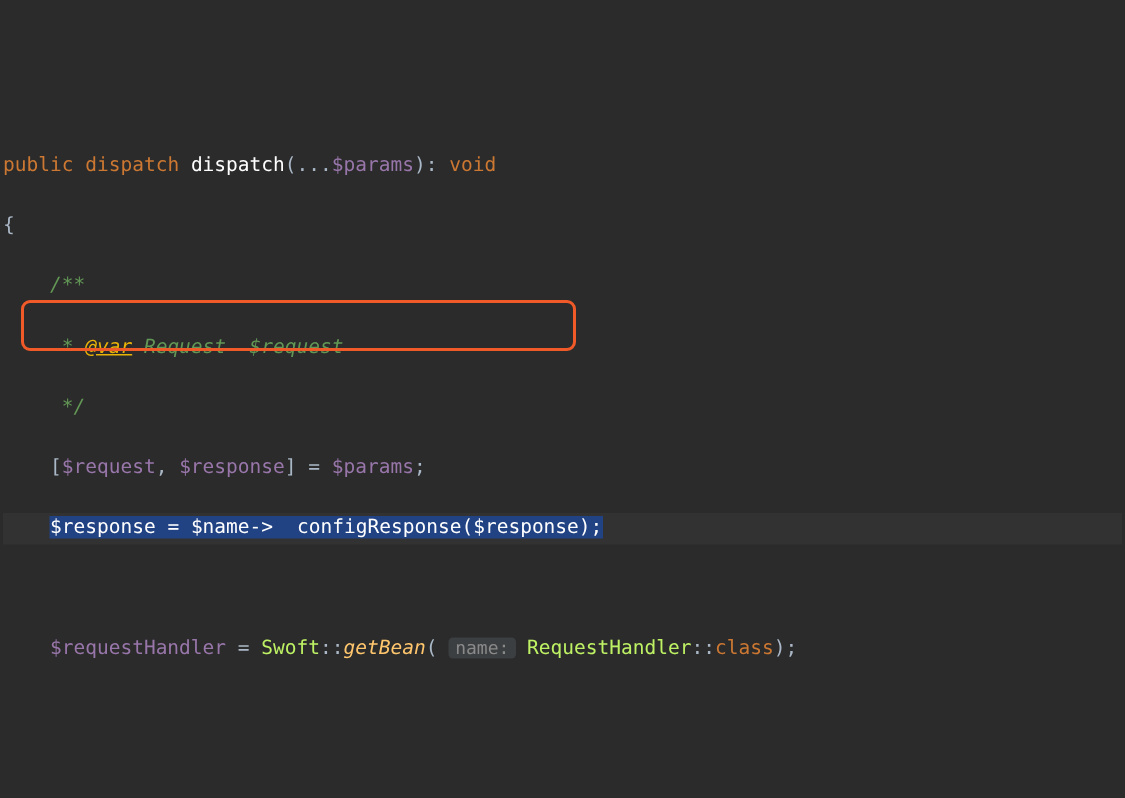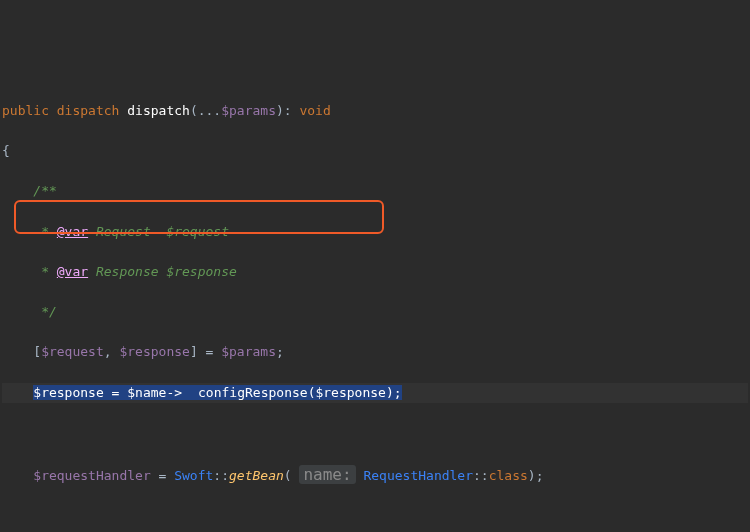--- a/index.html
+++ b/index.html
@@ -34,31 +34,31 @@
   .editor{
     padding:0 0 0 2px;
     position:relative;
     width:746px;
   }
   .line{display:block;min-height:1.55em;}
   .kw{color:var(--keyword);}
   .def-fn{color:#ffffff;}
   .var{color:#9876aa;}
   .doc{color:#629755;font-style:italic;}
-  .doctag{color:#f0abfc;text-decoration:underline;}
-  .cls{color:#3b82f6;}
+  .doctag{color:#eab308;font-style:italic;text-decoration:underline;}
+  .cls{color:#bef264;}
   .pn{color:#a9b7c6;}
   .call{color:#ffc66d;margin-left:16px;}
   .static-call{color:#ffc66d;font-style:italic;}
   .hint{
     background:var(--hint-bg);
     color:#8a8a8a;
     border-radius:3px;
     padding:0 4px;
-    font-size:16px;
+    font-size:12px;
   }
   .hl-box{
     position:absolute;
     border:2px solid var(--highlight-border);
     border-radius:6px;
     left:14px;
     top:119px;
     width:366px;
     height:30px;
     pointer-events:none;
@@ -73,21 +73,20 @@
 </head>
 <body>
 
 
 
 <div class="editor">
 <span class="line"><span class="kw">public</span> <span class="kw">dispatch</span> <span class="def-fn">dispatch</span><span class="pn">(...</span><span class="var">$params</span><span class="pn">): </span><span class="kw">void</span></span>
 <span class="line"><span class="pn">{</span></span>
 <span class="line"><span class="doc">    /**</span></span>
 <span class="line"><span class="doc">     * </span><span class="doctag">@var</span><span class="doc"> Request  $request</span></span>
-<span class="line"><span class="doc">     * </span><span class="doctag">@var</span><span class="doc"> Response $response</span></span>
 <span class="line"><span class="doc">     */</span></span>
 <span class="line"><span class="pn">    [</span><span class="var">$request</span><span class="pn">, </span><span class="var">$response</span><span class="pn">] = </span><span class="var">$params</span><span class="pn">;</span></span>
 <span class="line row-dim">    <span class="sel"><span class="var">$response</span><span class="pn"> = </span><span class="var">$name</span><span class="pn">-&gt;</span><span class="call">configResponse</span><span class="pn">(</span><span class="var">$response</span><span class="pn">);</span></span></span>
 <span class="line"> </span>
 <span class="line"><span>    </span><span class="var">$requestHandler</span><span class="pn"> = </span><span class="cls">Swoft</span><span class="pn">::</span><span class="static-call">getBean</span><span class="pn">( </span><span class="hint">name:</span><span class="cls"> RequestHandler</span><span class="pn">::</span><span class="kw">class</span><span class="pn">);</span></span>
 
 
 
 
 

